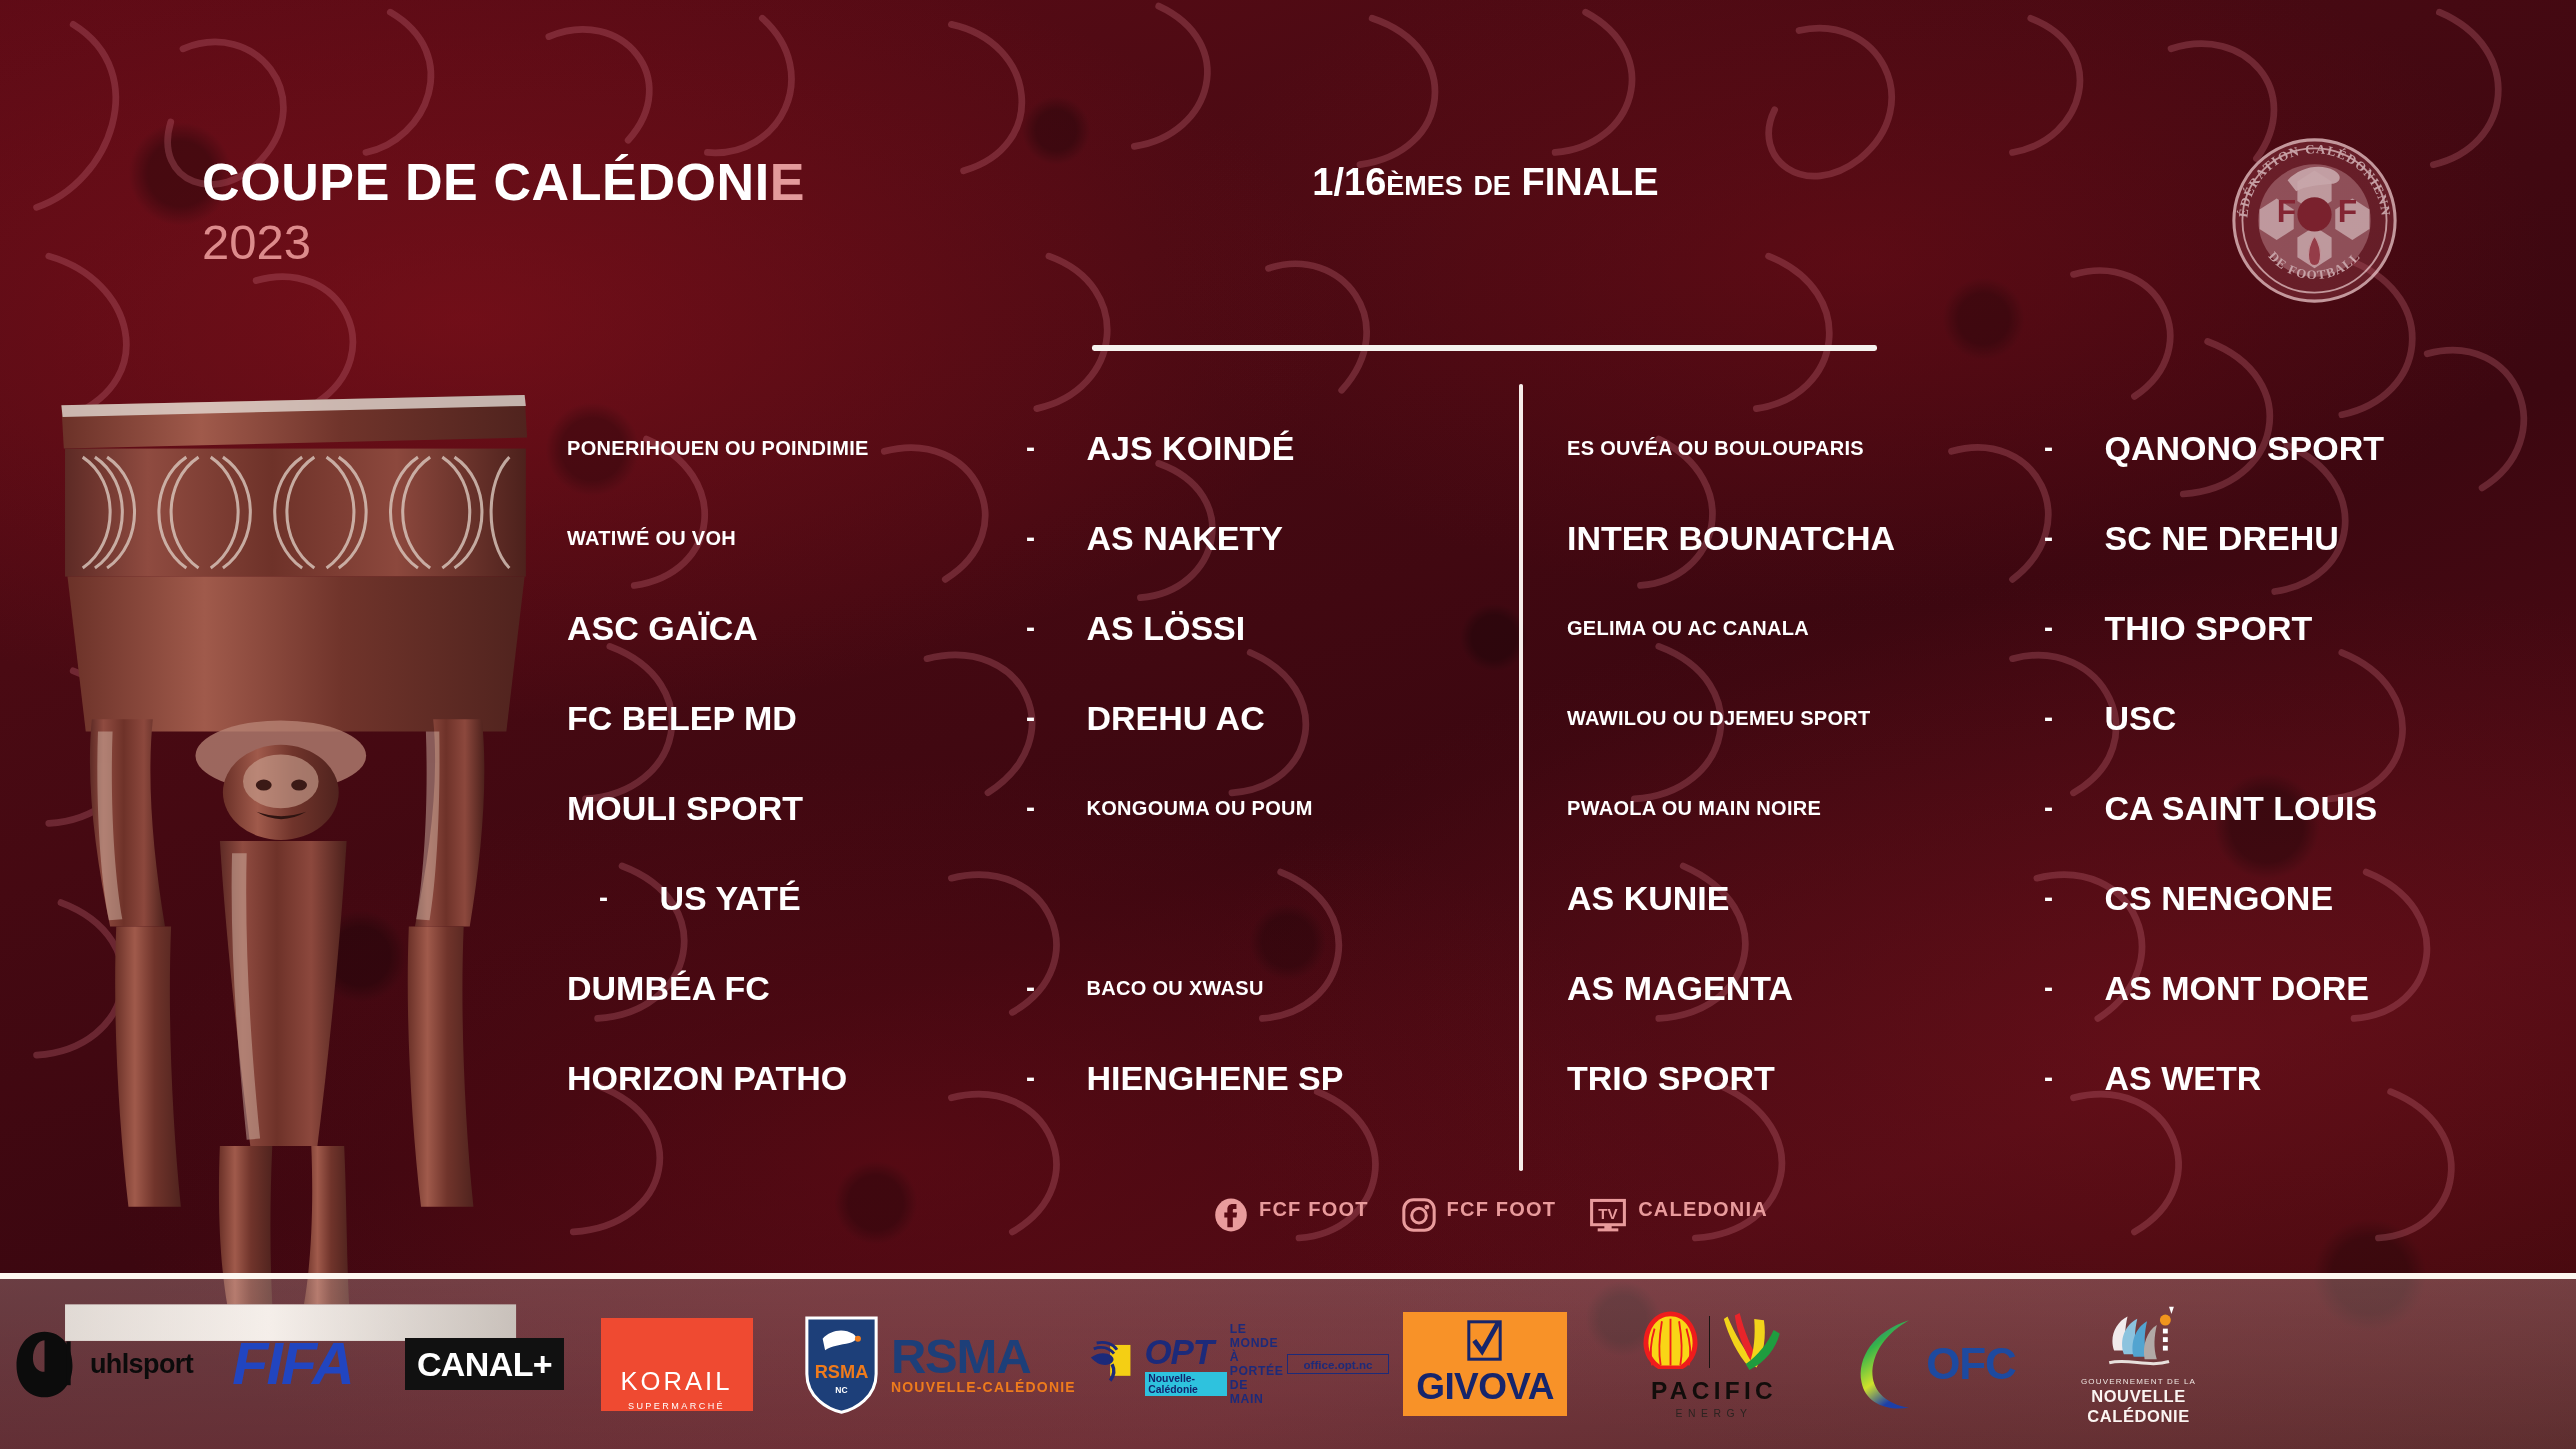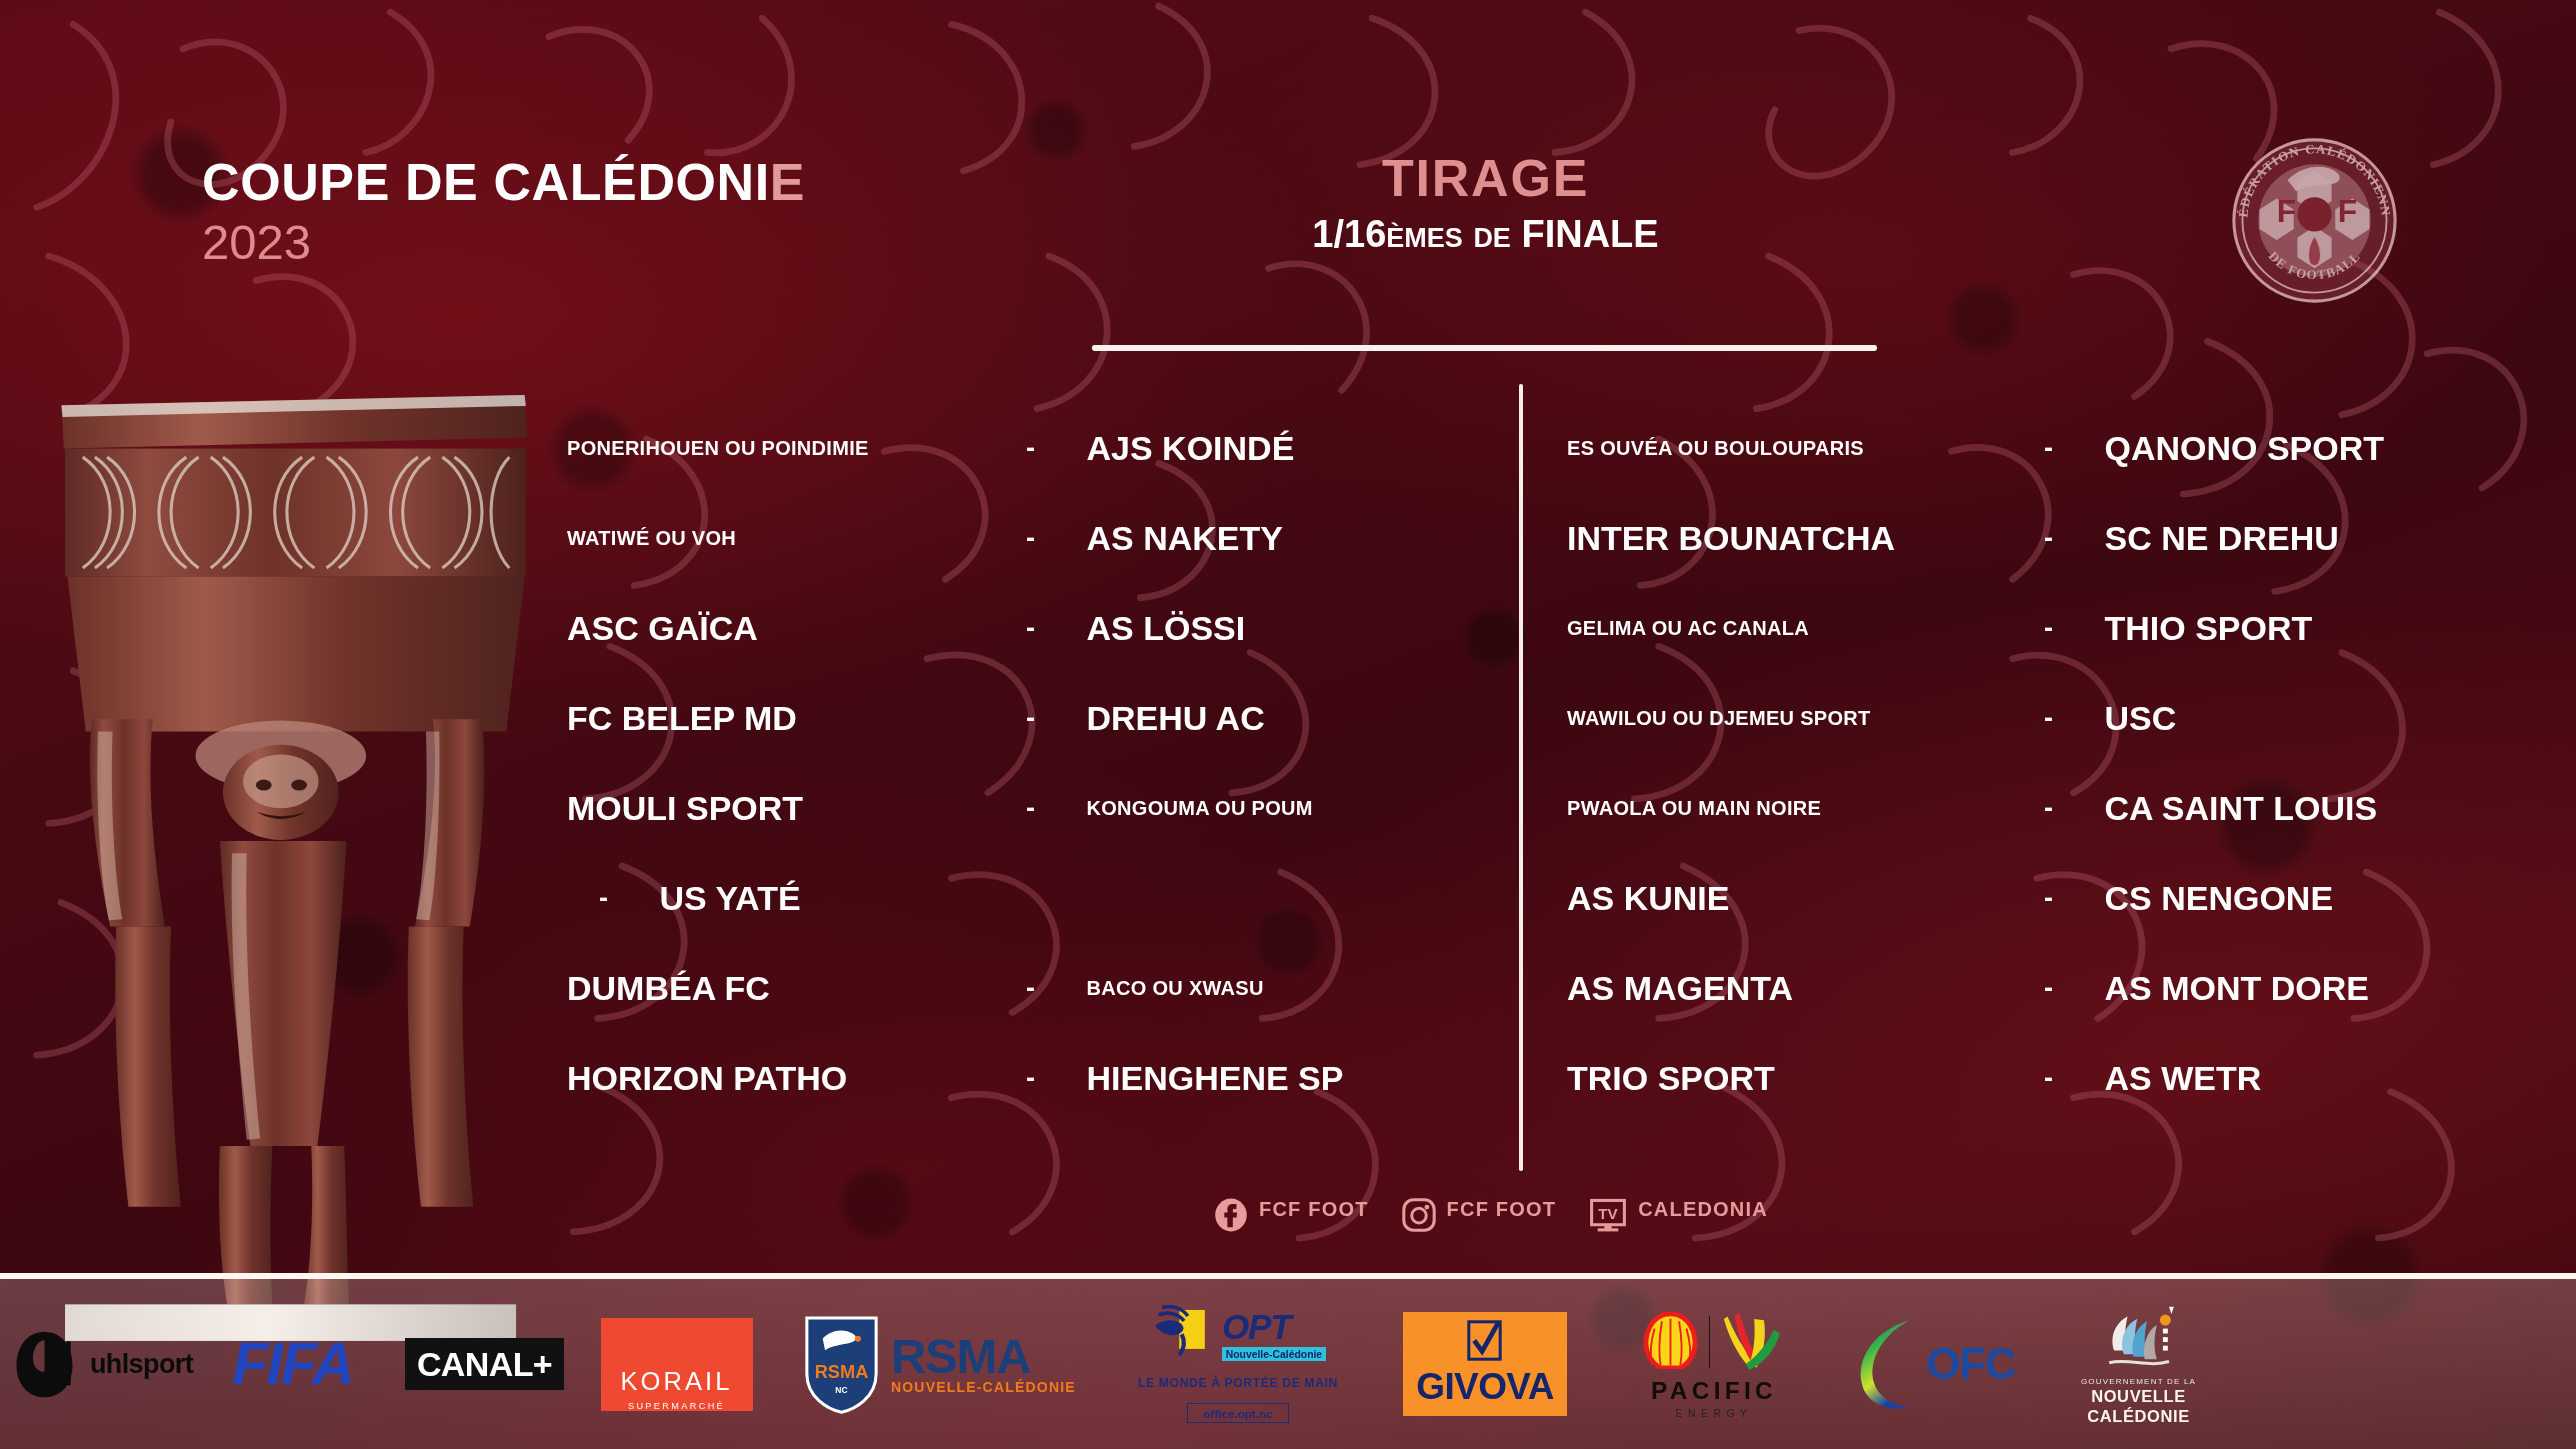--- a/index.html
+++ b/index.html
@@ -89,21 +89,21 @@
   .canal{ width:201px; }
   .canalbox{ background:#111; color:#fff; font-size:34px; font-weight:bold; padding:6.1px 12.2px; letter-spacing:-0.6px; white-space:nowrap; }
   .korail{ width:183px; }
   .korailbox{ background:#ef4a31; width:152px; height:93px; display:flex; flex-direction:column; align-items:center; justify-content:flex-end; gap:4.9px; }
   .korailbox .k1{ color:#fff; font-size:25.6px; letter-spacing:3px; font-weight:300; }
   .korailbox .k2{ color:#fff; font-size:9.1px; letter-spacing:2.4px; }
   .rsma{ width:342px; gap:9.8px;align-items:center; }
   .rsma .txt{ display:flex; flex-direction:column; align-items:flex-start; }
   .rsma .r1{ color:#1d3f79; font-size:49px; font-weight:bold; letter-spacing:-1.2px; line-height:.95; }
   .rsma .r2{ color:#ef7b1c; font-size:14px; font-weight:bold; letter-spacing:1.2px; }
-  .opt{ width:256px; flex-direction:column; gap:13px; }
+  .opt{ width:256px; flex-direction:row; gap:3px; }
   .opt .o-top{ display:flex; align-items:center; gap:4.9px; }
   .opt .o-word{ color:#1c2a7a; font-size:35px; font-weight:bold; font-style:italic; letter-spacing:-1.2px; }
   .opt .o-nc{ background:#2ec2de; color:#13256d; font-size:10.4px; font-weight:bold; padding:1.2px 3.7px; }
   .opt .o-tag{ color:#1c2a7a; font-size:12.2px; font-weight:bold; letter-spacing:0.6px; }
   .opt .o-url{ color:#1c2a7a; font-size:11.6px; font-weight:bold; border:1.2px solid #1c2a7a; padding:2.4px 16px; }
   .givova{ width:238px; }
   .givovabox{ background:#f89228; padding:8.5px 13.4px; display:flex; align-items:center; gap:4.9px;flex-direction:column; }
   .givovabox .g-word{ color:#16256b; font-size:37px; font-weight:bold; letter-spacing:-0.6px; }
   .pacific{ width:220px; flex-direction:column; gap:3px; }
   .pacific .p-row{ display:flex; align-items:center; gap:8.5px; }
@@ -174,21 +174,20 @@
       <path d="M3980,580 C4130,540 4200,720 4070,800"></path>
     </g>
   </svg>
 
   <div class="title-block">
     <div class="title-main"><span>COUPE DE CALÉDONI</span><span class="faded">E</span></div>
     <div class="title-year">2023</div>
   </div>
 
   <div class="tirage-block">
-    <div class="tirage-word">TIRAGE</div>
     <div class="tirage-sub"><span>1/16</span><span class="sm">ÈMES</span>&nbsp;<span class="sm">DE</span>&nbsp;<span>FINALE</span></div>
   </div>
   <div class="tirage-rule"></div>
 
   <svg class="crest" viewBox="0 0 280 280">
     <defs>
       <path id="arcTop" d="M 30,140 A 110,110 0 0 1 250,140"></path>
       <path id="arcBot" d="M 44,140 A 96,96 0 0 0 236,140"></path>
     </defs>
     <circle cx="140" cy="140" r="132" fill="#9e4450" opacity="0.5"></circle>

